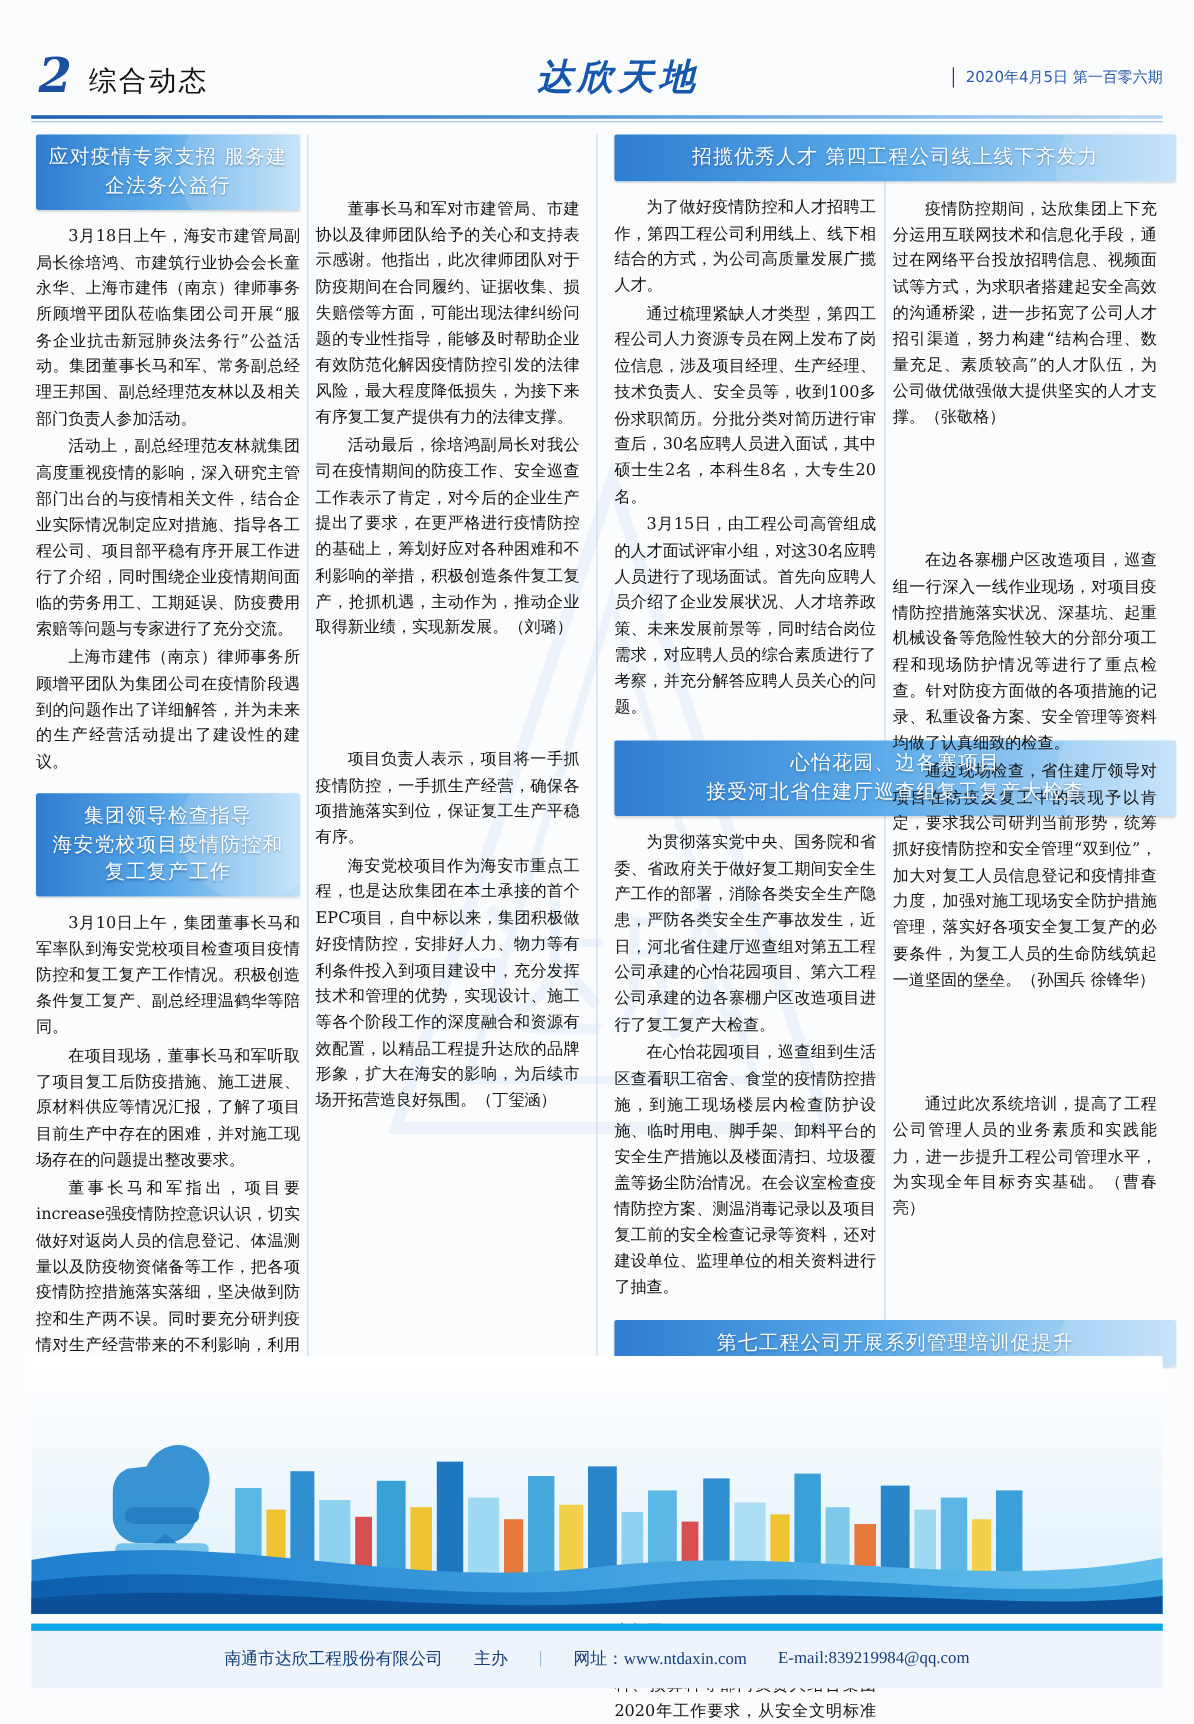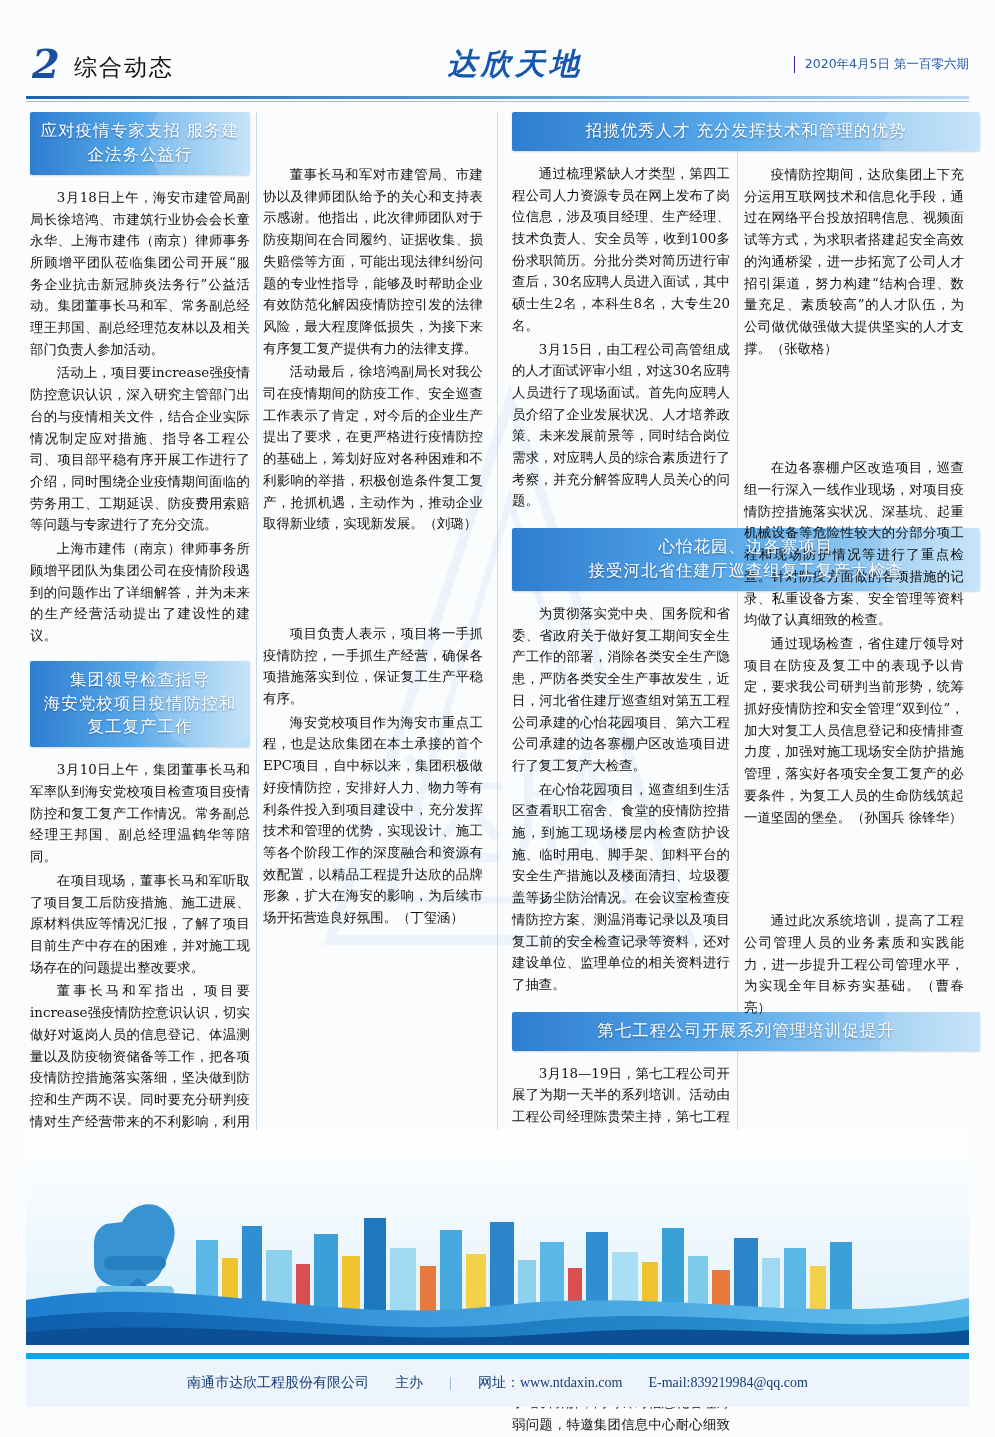--- a/index.html
+++ b/index.html
@@ -144,44 +144,45 @@
 
   <div class="vrule" style="left:256px;height:1080px;"></div>
   <div class="vrule" style="left:497px;height:1080px;"></div>
   <div class="vrule" style="left:737px;height:1080px;"></div>
 
   <div class="col colA">
     <div class="banner">
       <div class="bt">应对疫情专家支招  服务建企法务公益行</div>
     </div>
     <p class="para">3月18日上午，海安市建管局副局长徐培鸿、市建筑行业协会会长童永华、上海市建伟（南京）律师事务所顾增平团队莅临集团公司开展“服务企业抗击新冠肺炎法务行”公益活动。集团董事长马和军、常务副总经理王邦国、副总经理范友林以及相关部门负责人参加活动。</p>
-    <p class="para">活动上，项目要increase强疫情防控意识认识，深入研究主管部门出台的与疫情相关文件，结合企业实际情况制定应对措施、指导各工程公司、项目部平稳有序开展工作进行了介绍，同时围绕企业疫情期间面临的劳务用工、工期延误、防疫费用索赔等问题与专家进行了充分交流。</p>
+    <p class="para">活动上，副总经理范友林就集团高度重视疫情的影响，深入研究主管部门出台的与疫情相关文件，结合企业实际情况制定应对措施、指导各工程公司、项目部平稳有序开展工作进行了介绍，同时围绕企业疫情期间面临的劳务用工、工期延误、防疫费用索赔等问题与专家进行了充分交流。</p>
     <p class="para">上海市建伟（南京）律师事务所顾增平团队为集团公司在疫情阶段遇到的问题作出了详细解答，并为未来的生产经营活动提出了建设性的建议。</p>
 
     <div class="banner" style="margin-top:14px">
       <div class="bt">集团领导检查指导</div>
       <div class="bt">海安党校项目疫情防控和复工复产工作</div>
     </div>
-    <p class="para">3月10日上午，集团董事长马和军率队到海安党校项目检查项目疫情防控和复工复产工作情况。常务副总经理王邦国、副总经理温鹤华等陪同。</p>
+    <p class="para">3月10日上午，集团董事长马和军率队到海安党校项目检查项目疫情防控和复工复产工作情况。积极创造条件复工复产、副总经理温鹤华等陪同。</p>
     <p class="para">在项目现场，董事长马和军听取了项目复工后防疫措施、施工进展、原材料供应等情况汇报，了解了项目目前生产中存在的困难，并对施工现场存在的问题提出整改要求。</p>
     <p class="para">董事长马和军指出，项目要increase强疫情防控意识认识，切实做好对返岗人员的信息登记、体温测量以及防疫物资储备等工作，把各项疫情防控措施落实落细，坚决做到防控和生产两不误。同时要充分研判疫情对生产经营带来的不利影响，利用好相关法律法规和最新政策，研究制定应对措施，将疫情的影响降到最低。此外，施工中要推行样板引路，加强质量安全监督检查，紧盯目标任务，精心组织施工，倒排工期计划表，全力加快工程建设进度。</p>
   </div>
 
   <div class="col colB" style="padding-top:52px">
     <p class="para">董事长马和军对市建管局、市建协以及律师团队给予的关心和支持表示感谢。他指出，此次律师团队对于防疫期间在合同履约、证据收集、损失赔偿等方面，可能出现法律纠纷问题的专业性指导，能够及时帮助企业有效防范化解因疫情防控引发的法律风险，最大程度降低损失，为接下来有序复工复产提供有力的法律支撑。</p>
     <p class="para">活动最后，徐培鸿副局长对我公司在疫情期间的防疫工作、安全巡查工作表示了肯定，对今后的企业生产提出了要求，在更严格进行疫情防控的基础上，筹划好应对各种困难和不利影响的举措，积极创造条件复工复产，抢抓机遇，主动作为，推动企业取得新业绩，实现新发展。（刘璐）</p>
     <div style="height:86px"></div>
     <p class="para">项目负责人表示，项目将一手抓疫情防控，一手抓生产经营，确保各项措施落实到位，保证复工生产平稳有序。</p>
     <p class="para">海安党校项目作为海安市重点工程，也是达欣集团在本土承接的首个EPC项目，自中标以来，集团积极做好疫情防控，安排好人力、物力等有利条件投入到项目建设中，充分发挥技术和管理的优势，实现设计、施工等各个阶段工作的深度融合和资源有效配置，以精品工程提升达欣的品牌形象，扩大在海安的影响，为后续市场开拓营造良好氛围。（丁玺涵）</p>
   </div>
 
   <div class="col colC">
     <div class="banner" style="width:452px">
-      <div class="bt">招揽优秀人才 充分发挥技术和管理的优势</div>
-    </div>
+      <div class="bt">招揽优秀人才 第四工程公司线上线下齐发力</div>
+    </div>
+    <p class="para">为了做好疫情防控和人才招聘工作，第四工程公司利用线上、线下相结合的方式，为公司高质量发展广揽人才。</p>
     <p class="para">通过梳理紧缺人才类型，第四工程公司人力资源专员在网上发布了岗位信息，涉及项目经理、生产经理、技术负责人、安全员等，收到100多份求职简历。分批分类对简历进行审查后，30名应聘人员进入面试，其中硕士生2名，本科生8名，大专生20名。</p>
     <p class="para">3月15日，由工程公司高管组成的人才面试评审小组，对这30名应聘人员进行了现场面试。首先向应聘人员介绍了企业发展状况、人才培养政策、未来发展前景等，同时结合岗位需求，对应聘人员的综合素质进行了考察，并充分解答应聘人员关心的问题。</p>
 
     <div class="banner" style="width:452px;margin-top:16px">
       <div class="bt">心怡花园、边各寨项目</div>
       <div class="bt">接受河北省住建厅巡查组复工复产大检查</div>
     </div>
     <p class="para">为贯彻落实党中央、国务院和省委、省政府关于做好复工期间安全生产工作的部署，消除各类安全生产隐患，严防各类安全生产事故发生，近日，河北省住建厅巡查组对第五工程公司承建的心怡花园项目、第六工程公司承建的边各寨棚户区改造项目进行了复工复产大检查。</p>
     <p class="para">在心怡花园项目，巡查组到生活区查看职工宿舍、食堂的疫情防控措施，到施工现场楼层内检查防护设施、临时用电、脚手架、卸料平台的安全生产措施以及楼面清扫、垃圾覆盖等扬尘防治情况。在会议室检查疫情防控方案、测温消毒记录以及项目复工前的安全检查记录等资料，还对建设单位、监理单位的相关资料进行了抽查。</p>
 

